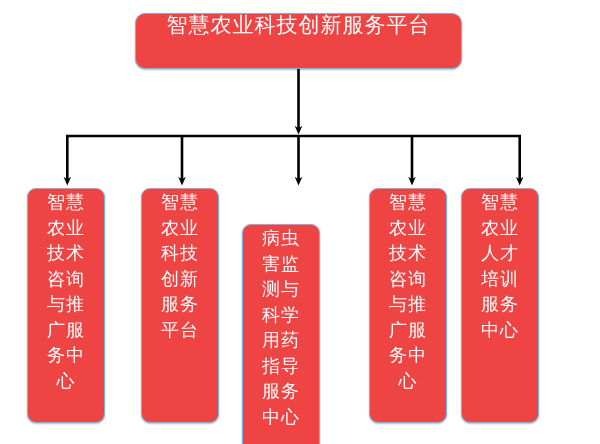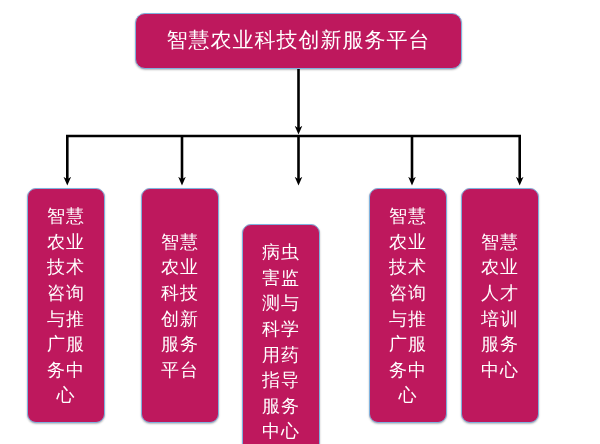--- a/index.html
+++ b/index.html
@@ -29,27 +29,26 @@
     width: 600px;
     height: 444px;
     z-index: 1;
   }
 
   
   .node {
     position: absolute;
     z-index: 2;
     box-sizing: border-box;
-    background: #be185d;
+    background: #ef4444;
     border: 1px solid #7fb2de;
     border-radius: 9px;
     box-shadow: 0 1px 2px rgba(0,0,0,0.28);
     color: #ffffff;
     display: flex;
-    align-items: center;
     justify-content: center;
     text-align: center;
     -webkit-font-smoothing: antialiased;
   }
 
   
   #root-node {
     left: 135px;
     top: 13px;
     width: 327px;

